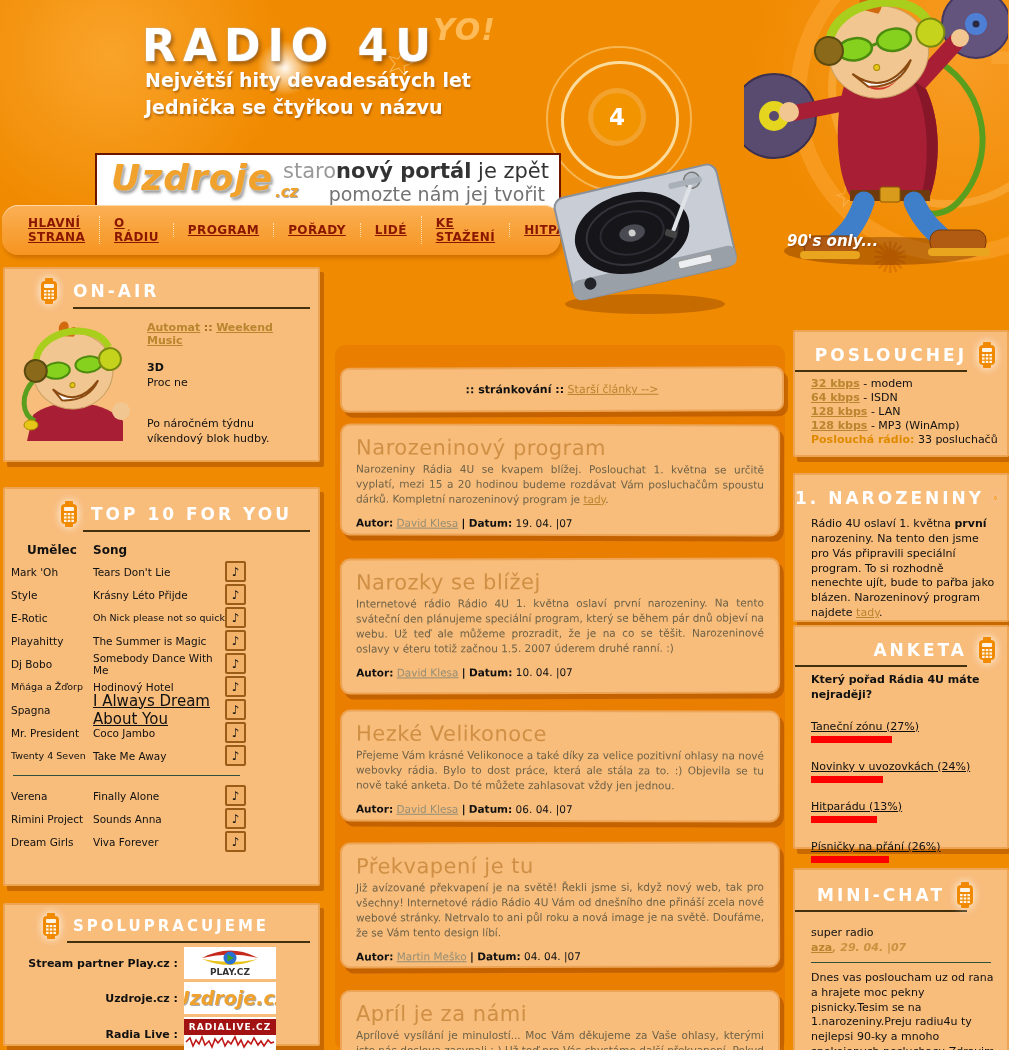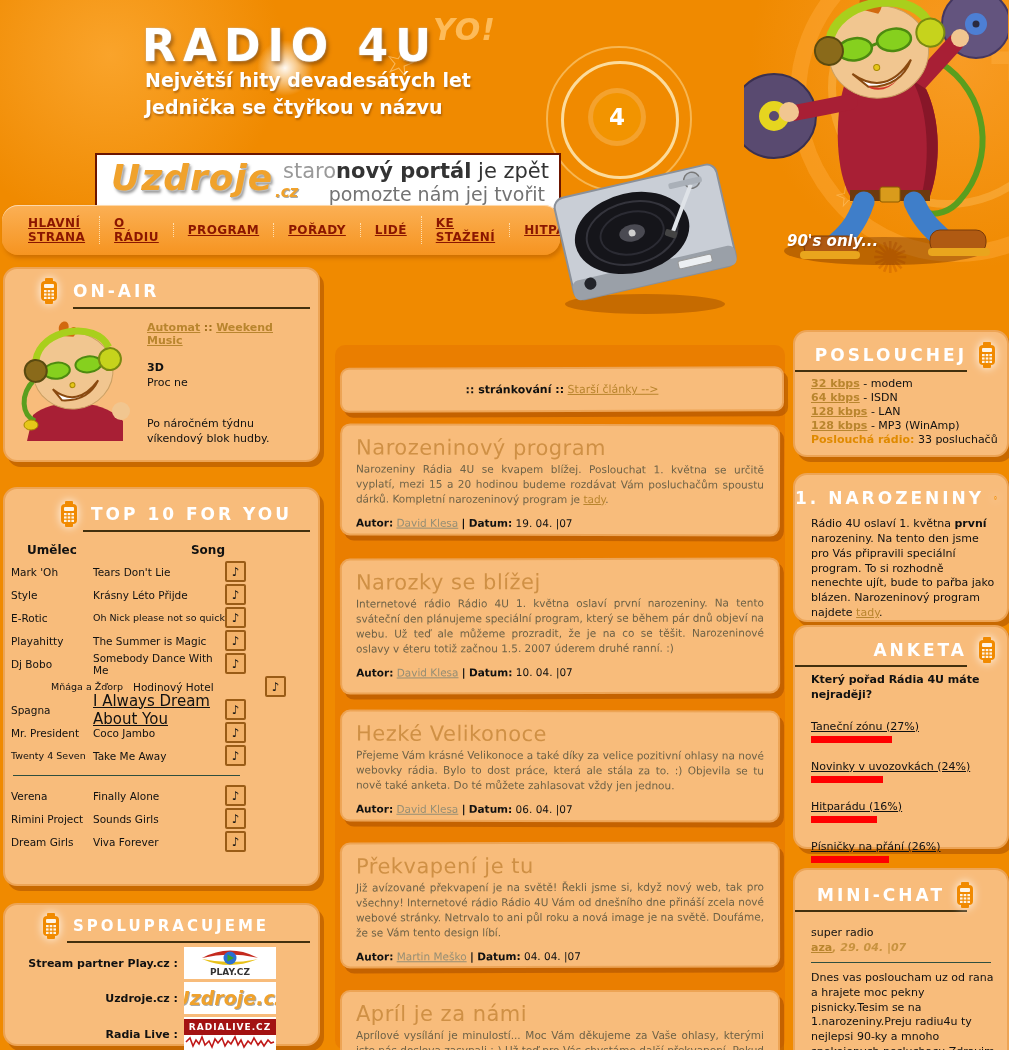--- a/index.html
+++ b/index.html
@@ -7,21 +7,21 @@
   #page{position:relative;width:1009px;height:1050px;overflow:hidden;
     background:
       radial-gradient(circle 40px at 285px 68px, rgba(255,255,255,.95), rgba(255,255,255,0) 70%),
       radial-gradient(circle 240px at 110px 55px, rgba(250,165,45,.95), rgba(250,165,45,0) 72%),
       radial-gradient(circle 300px at 960px 60px, rgba(250,160,45,.8), rgba(250,160,45,0) 70%),
       #f08a00;}
   .abs{position:absolute;}
   
   .ring{position:absolute;border-radius:50%;pointer-events:none;}
   
-  .panel{position:absolute;background:#f8bc7b;border:2px solid #eda455;border-radius:14px;
+  .panel{position:absolute;background:#f8bc7b;border:2px solid #eda455;border-radius:2px;
      box-shadow:4px 5px 0 rgba(150,65,0,.45);}
   .ptitle{color:#fff;font-weight:800;font-size:17px;letter-spacing:3px;white-space:nowrap;}
   .rule{height:2px;background:#42300e;}
   .watch{width:20px;height:26px;filter:drop-shadow(0 0 5px rgba(255,255,255,.95));}
   
   .ltan{color:#b9852e;font-weight:bold;text-decoration:underline;cursor:pointer;}
   .lgray{color:#968e74;text-decoration:underline;cursor:pointer;}
   .lnav{color:#8b1600;font-weight:bold;font-size:12px;text-decoration:underline;cursor:pointer;letter-spacing:.4px;}
   .lblk{color:#111;text-decoration:underline;cursor:pointer;}
   .b{font-weight:bold;}
@@ -200,21 +200,21 @@
     <div style="display:flex;align-items:center;padding:12px 4px 0 54px;">
       <svg class="watch">
           <use href="#w"></use>
         </svg>
       <span class="ptitle" style="margin-left:12px;">TOP 10 FOR YOU</span>
     </div>
     <div class="rule" style="margin:3px 8px 0 78px;"></div>
     <div style="padding:8px 8px 0 6px;">
       <div class="t10row b" style="font-size:12px;height:20px;">
         <span class="a" style="text-align:center;">Umělec</span>
-        <span class="s" style="text-align:right;">Song</span>
+        <span class="s" style="text-align:left;">Song</span>
       </div>
       <div class="t10row">
           <span class="a">Mark 'Oh</span>
           <span class="s">Tears Don't Lie</span>
           <span class="note-btn"></span>
         </div>
       <div class="t10row">
           <span class="a">Style</span>
           <span class="s">Krásny Léto Přijde</span>
           <span class="note-btn"></span>
@@ -228,21 +228,21 @@
           <span class="a">Playahitty</span>
           <span class="s">The Summer is Magic</span>
           <span class="note-btn"></span>
         </div>
       <div class="t10row">
           <span class="a">Dj Bobo</span>
           <span class="s">Somebody Dance With Me</span>
           <span class="note-btn"></span>
         </div>
       <div class="t10row">
-          <span class="a" style="font-size:9.5px;margin-left:40px;">Mňága a Žďorp</span>
+          <span class="a" style="font-size:9.5px;">Mňága a Žďorp</span>
           <span class="s">Hodinový Hotel</span>
           <span class="note-btn"></span>
         </div>
       <div class="t10row">
           <span class="a">Spagna</span>
           <span class="s" style="font-size:15px;text-decoration:underline;">I Always Dream About You</span>
           <span class="note-btn"></span>
         </div>
       <div class="t10row">
           <span class="a">Mr. President</span>
@@ -255,21 +255,21 @@
           <span class="note-btn"></span>
         </div>
       <div style="height:1px;background:#2f4f3f;margin:8px 70px 8px 2px;"></div>
       <div class="t10row">
           <span class="a">Verena</span>
           <span class="s">Finally Alone</span>
           <span class="note-btn"></span>
         </div>
       <div class="t10row">
           <span class="a">Rimini Project</span>
-          <span class="s">Sounds Girls</span>
+          <span class="s">Sounds Anna</span>
           <span class="note-btn"></span>
         </div>
       <div class="t10row">
           <span class="a">Dream Girls</span>
           <span class="s">Viva Forever</span>
           <span class="note-btn"></span>
         </div>
     </div>
   </div>
 
@@ -382,21 +382,21 @@
       <span class="ptitle" style="margin-right:10px;">ANKETA</span>
       <svg class="watch">
           <use href="#w"></use>
         </svg>
     </div>
     <div class="rule" style="margin:2px 40px 6px 0;"></div>
     <div style="padding:0 12px 0 16px;">
       <div class="blk b">Který pořad Rádia 4U máte nejraději?</div>
       <div style="margin-top:12px;"><span class="lblk" style="font-size:11px;">Taneční zónu (27%)</span><div class="redbar" style="width: 81px;"></div></div>
       <div style="margin-top:12px;"><span class="lblk" style="font-size:11px;">Novinky v uvozovkách (24%)</span><div class="redbar" style="width: 72px;"></div></div>
-      <div style="margin-top:12px;"><span class="lblk" style="font-size:11px;">Hitparádu (16%)</span><div class="redbar" style="width: 66px;"></div></div>
+      <div style="margin-top:12px;"><span class="lblk" style="font-size:11px;">Hitparádu (13%)</span><div class="redbar" style="width: 66px;"></div></div>
       <div style="margin-top:12px;"><span class="lblk" style="font-size:11px;">Písničky na přání (26%)</span><div class="redbar" style="width: 78px;"></div></div>
       <div style="margin-top:12px;font-size:11px;color:#111;"><span>V anketě hlasovalo celkem:</span> <span class="b" style="color:#c8923f;">2133</span><span> lidí</span></div>
     </div>
   </div>
 
   <div class="panel" style="left:793px;top:868px;width:212px;height:196px;">
     <div style="display:flex;align-items:center;justify-content:center;padding:12px 10px 0 0;">
       <span class="ptitle" style="margin-right:10px;">MINI-CHAT</span>
       <svg class="watch">
           <use href="#w"></use>

